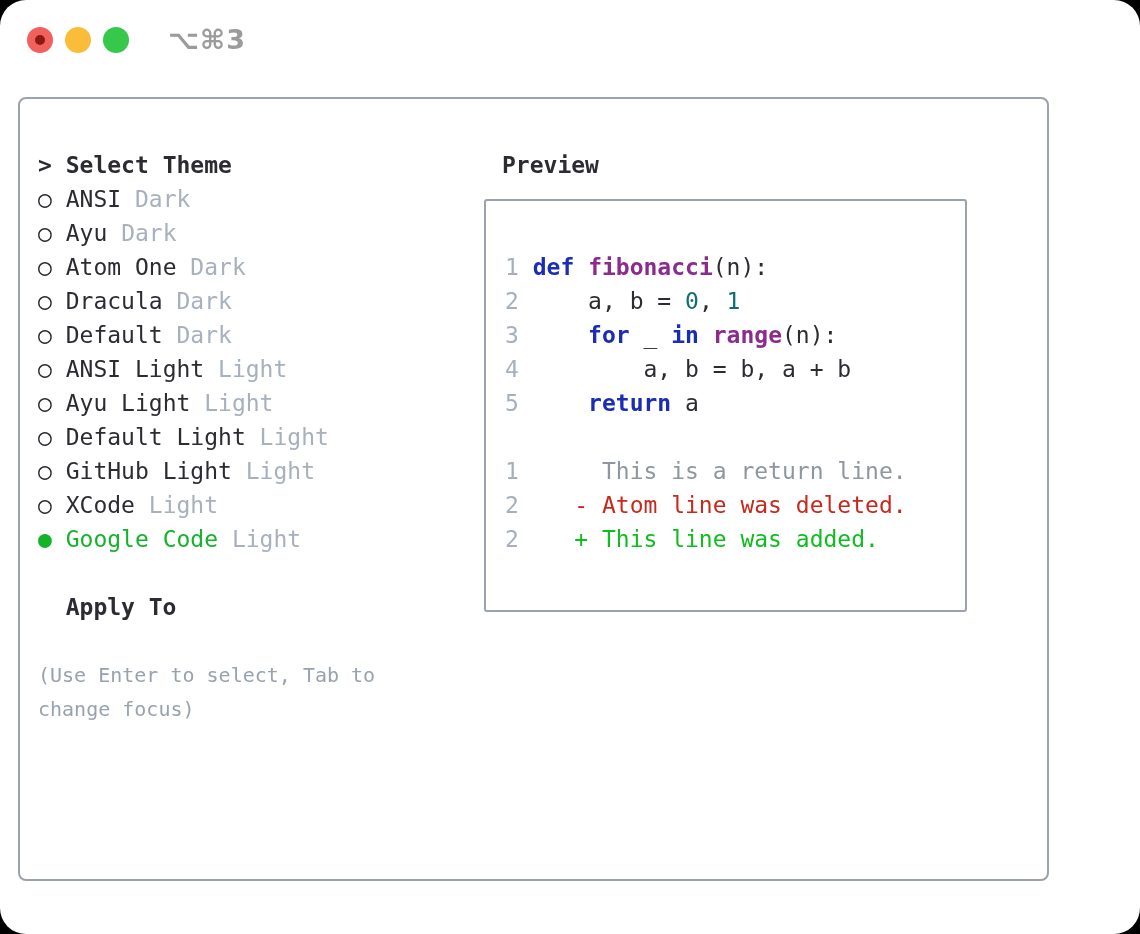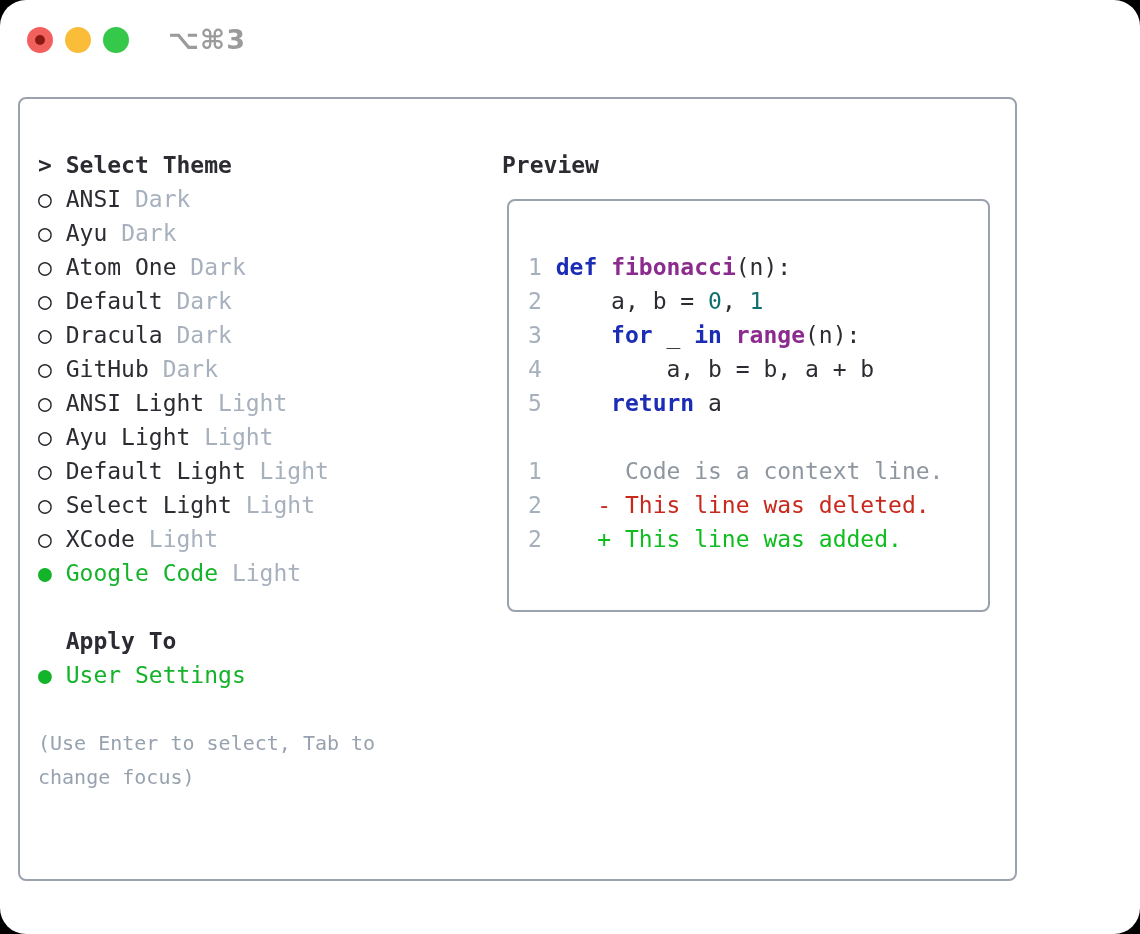--- a/index.html
+++ b/index.html
@@ -17,37 +17,37 @@
   .lights{display:flex;gap:12px;align-items:center;}
   .light{width:26px;height:26px;border-radius:50%;display:inline-block;position:relative;}
   .light.red{background:var(--lred);}
   .light.red .dot{position:absolute;left:8px;top:8px;width:10px;height:10px;border-radius:50%;background:var(--ldot);}
   .light.yellow{background:var(--lyellow);}
   .light.green{background:var(--lgreen);}
   .wintitle{margin-left:39px;font-family:"DejaVu Sans","Liberation Sans",sans-serif;
             font-size:27px;font-weight:600;color:var(--title);letter-spacing:1px;}
   
   .content-box{position:absolute;left:18px;top:97px;width:995px;height:780px;
-               border:2px solid var(--border);border-radius:8px;background:#fff;}
+               border:2px solid var(--border);border-radius:8px;background:#fff;padding-left:32px;}
   .row{height:34px;line-height:34px;font-size:23px;white-space:pre;}
   .left-col{position:absolute;left:18px;top:49px;}
   .header-row{font-weight:bold;}
   .header-row .cursor{font-weight:bold;}
   .indent2{padding-left:2ch;}
   .marker{color:var(--ink);}
   .theme-row .name{color:var(--ink);}
   .theme-row .variant{color:var(--muted);}
   .theme-row.selected .marker,.theme-row.selected .name{color:var(--accent);}
   .apply-row .name{color:var(--ink);}
   .apply-row.selected .marker,.apply-row.selected .name{color:var(--accent);}
   .hint{width:29ch;font-size:20px;line-height:34px;color:var(--hint);white-space:normal;}
   
   .preview-label{position:absolute;left:482px;top:49px;font-weight:bold;}
-  .preview-box{position:absolute;left:487px;top:100px;width:479px;height:409px;
-               border:2px solid var(--border);border-radius:8px;background:#fff;}
+  .preview-box{position:absolute;left:464px;top:100px;width:479px;height:409px;
+               border:2px solid var(--border);border-radius:3px;background:#fff;}
   .code-area{position:absolute;left:19px;top:49px;}
   .lineno{color:var(--lineno);}
   .tok-plain{color:var(--ink);}
   .tok-keyword{color:var(--kw);font-weight:bold;}
   .tok-function{color:var(--fn);font-weight:bold;}
   .tok-number{color:var(--num);}
   .diff-context{color:var(--ctx);}
   .diff-deleted{color:var(--red);}
   .diff-added{color:var(--added);}
 </style>
@@ -69,54 +69,52 @@
     </div>
 
     <div class="content-box">
 
       <div class="left-col">
         <div class="row header-row"><span class="cursor">&gt;</span><span> </span><span>Select Theme</span></div>
         <div id="theme-list">
             <div class="row theme-row"><span class="marker">○</span> <span class="name">ANSI</span> <span class="variant">Dark</span></div>
             <div class="row theme-row"><span class="marker">○</span> <span class="name">Ayu</span> <span class="variant">Dark</span></div>
             <div class="row theme-row"><span class="marker">○</span> <span class="name">Atom One</span> <span class="variant">Dark</span></div>
+            <div class="row theme-row"><span class="marker">○</span> <span class="name">Dracula</span> <span class="variant">Dark</span></div>
             <div class="row theme-row"><span class="marker">○</span> <span class="name">Default</span> <span class="variant">Dark</span></div>
-            <div class="row theme-row"><span class="marker">○</span> <span class="name">Dracula</span> <span class="variant">Dark</span></div>
-            <div class="row theme-row"><span class="marker">○</span> <span class="name">GitHub</span> <span class="variant">Dark</span></div>
             <div class="row theme-row"><span class="marker">○</span> <span class="name">ANSI Light</span> <span class="variant">Light</span></div>
             <div class="row theme-row"><span class="marker">○</span> <span class="name">Ayu Light</span> <span class="variant">Light</span></div>
             <div class="row theme-row"><span class="marker">○</span> <span class="name">Default Light</span> <span class="variant">Light</span></div>
-            <div class="row theme-row"><span class="marker">○</span> <span class="name">Select Light</span> <span class="variant">Light</span></div>
+            <div class="row theme-row"><span class="marker">○</span> <span class="name">GitHub Light</span> <span class="variant">Light</span></div>
             <div class="row theme-row"><span class="marker">○</span> <span class="name">XCode</span> <span class="variant">Light</span></div>
             <div class="row theme-row selected"><span class="marker">●</span> <span class="name">Google Code</span> <span class="variant">Light</span></div>
           </div>
         <div class="row"></div>
         <div class="row header-row indent2">Apply To</div>
         <div id="apply-list">
-            <div class="row apply-row selected"><span class="marker">●</span> <span class="name">User Settings</span></div>
           </div>
         <div class="row"></div>
         <div class="hint">(Use Enter to select, Tab to change focus)</div>
       </div>
 
       <div class="preview-label row">Preview</div>
 
       <div class="preview-box">
         <div class="code-area">
           <div id="code-lines">
               <div class="row"><span class="lineno">1</span> <span class="tok-keyword">def</span><span class="tok-plain"> </span><span class="tok-function">fibonacci</span><span class="tok-plain">(n):</span></div>
               <div class="row"><span class="lineno">2</span> <span class="tok-plain">    a, b = </span><span class="tok-number">0</span><span class="tok-plain">, </span><span class="tok-number">1</span></div>
               <div class="row"><span class="lineno">3</span> <span class="tok-plain">    </span><span class="tok-keyword">for</span><span class="tok-plain"> _ </span><span class="tok-keyword">in</span><span class="tok-plain"> </span><span class="tok-function">range</span><span class="tok-plain">(n):</span></div>
               <div class="row"><span class="lineno">4</span> <span class="tok-plain">        a, b = b, a + b</span></div>
               <div class="row"><span class="lineno">5</span> <span class="tok-plain">    </span><span class="tok-keyword">return</span><span class="tok-plain"> a</span></div>
             </div>
           <div class="row"></div>
           <div id="diff-lines">
-              <div class="row"><span class="lineno">1</span><span class="diff-context">      Code is a context line.</span></div>
-              <div class="row"><span class="lineno">2</span><span class="diff-deleted">    - This line was deleted.</span></div>
+              <div class="row"><span class="lineno">1</span><span class="diff-context">      This is a return line.</span></div>
+              <div class="row"><span class="lineno">2</span><span class="diff-deleted">    - Atom line was deleted.</span></div>
               <div class="row"><span class="lineno">2</span><span class="diff-added">    + This line was added.</span></div>
             </div>
         </div>
       </div>
 
     </div>
   </div>
 </div>
 
 </body></html>

